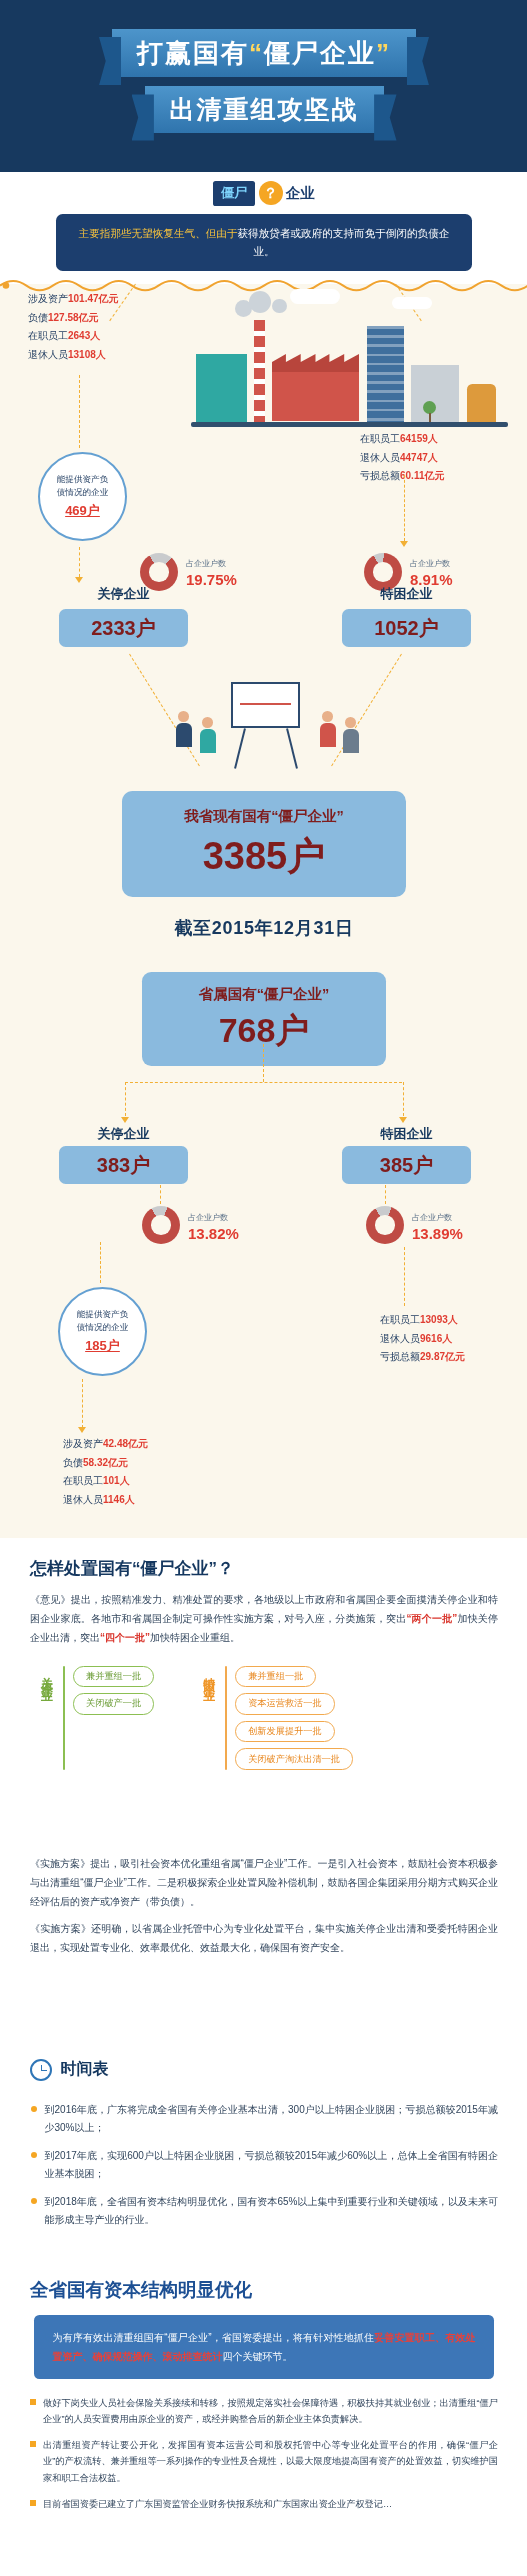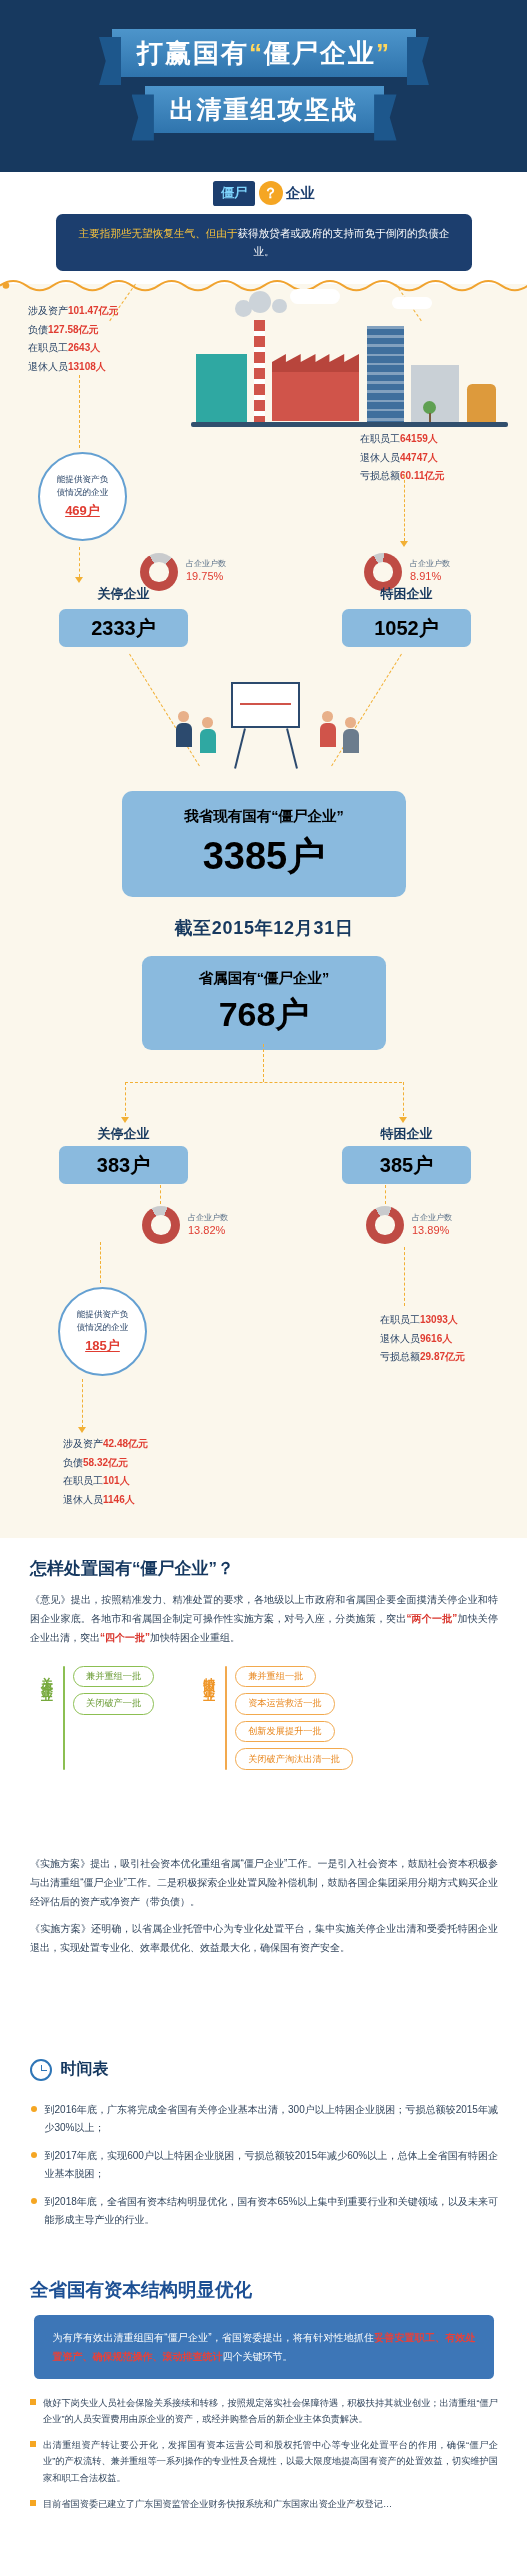--- a/index.html
+++ b/index.html
@@ -41,29 +41,29 @@
   .stat-line b { color:#e03c31; font-weight:bold; }
 
   .circle-badge { position:absolute; width:89px; height:89px; border-radius:50%; background:#ffffff;
                   border:2.6px solid #64a0d2; display:flex; flex-direction:column; align-items:center;
                   justify-content:center; color:#1e3a5f; font-size:8.6px; line-height:1.5; text-align:center; }
   .circle-badge .val { color:#e03c31; font-weight:bold; font-size:13px; margin-top:2px;text-decoration:underline; }
 
   .donut { position:absolute; width:38px; height:38px; border-radius:50%; }
   .donut::after { content:""; position:absolute; inset:9.2px; border-radius:50%; background:#fbf7ec; }
   .donut-label { position:absolute; font-size:8px; color:#5a7088; line-height:1.4; }
-  .donut-label .pct { display:block; color:#e03c31; font-weight:normal; font-size:11px; }
+  .donut-label .pct { display:block; color:#e03c31; font-weight:bold; font-size:15px; }
 
   .col-label { position:absolute; width:129px; text-align:center; color:#17395f; font-size:13px; font-weight:bold; }
-  .bluebox { position:absolute; background:#8abade; border-radius:6.6px; color:#000000; text-align:center; }
+  .bluebox { position:absolute; background:#8abade; border-radius:6.6px; color:#7f1d1d; text-align:center; }
   .box-sm { width:129px; height:38px; font-size:20px; font-weight:bold; line-height:38px; }
   .total-box { left:122px; top:507px; width:284px; border-radius:10.6px; padding:16px 6.6px 14.5px; }
   .total-title { font-size:14.5px; font-weight:bold; }
   .total-value { font-size:38px; font-weight:bold; margin-top:5.3px; }
-  .prov-box { left:142px; top:672px; width:244px; border-radius:9.2px; padding:13px 6.6px 12px; }
+  .prov-box { left:142px; top:688px; width:244px; border-radius:9.2px; padding:13px 6.6px 12px; }
   .prov-value { font-size:34px; font-weight:bold; margin-top:4px; }
   .as-of { position:absolute; top:632px; left:0; width:100%; text-align:center; color:#17395f;
            font-size:18px; font-weight:bold; letter-spacing:0.7px; }
 
   
   .vdash { position:absolute; width:0; border-left:1.3px dashed #f2b035; }
   .hdash { position:absolute; height:0; border-top:1.3px dashed #f2b035; }
   .diag  { transform-origin:top center; }
   .arr { position:absolute; width:0; height:0; border-left:4px solid transparent;
          border-right:4px solid transparent; border-top:6px solid #f2b035; }
@@ -184,21 +184,21 @@
       <div class="f roof-saw" style="left:81px; top:66px; width:87px; height:20px;"></div>
       <div class="f b-red" style="left:81px; top:84px; width:87px; height:49px;"></div>
       <div class="f b-blue" style="left:176px; top:38px; width:37px; height:96px;"></div>
       <div class="f b-gray" style="left:220px; top:77px; width:48px; height:57px;"></div>
       <div class="f tank" style="left:276px; top:96px; width:29px; height:38px;"></div>
       <div class="f tree-top" style="left:232px; top:113px; width:13px; height:13px;"></div>
       <div class="f tree-trunk" style="left:238px; top:125px; width:2px; height:9.2px;"></div>
       <div class="f ground"></div>
     </div>
 
-    <div class="stats" style="left:28px; top:20px;">
+    <div class="stats" style="left:28px; top:8px;">
       <div class="stat-line"><span>涉及资产</span><b>101.47亿元</b></div>
       <div class="stat-line"><span>负债</span><b>127.58亿元</b></div>
       <div class="stat-line"><span>在职员工</span><b>2643人</b></div>
       <div class="stat-line"><span>退休人员</span><b>13108人</b></div>
     </div>
 
     <div class="stats" style="left:360px; top:148px;">
       <div class="stat-line"><span>在职员工</span><b>64159人</b></div>
       <div class="stat-line"><span>退休人员</span><b>44747人</b></div>
       <div class="stat-line"><span>亏损总额</span><b>60.11亿元</b></div>

